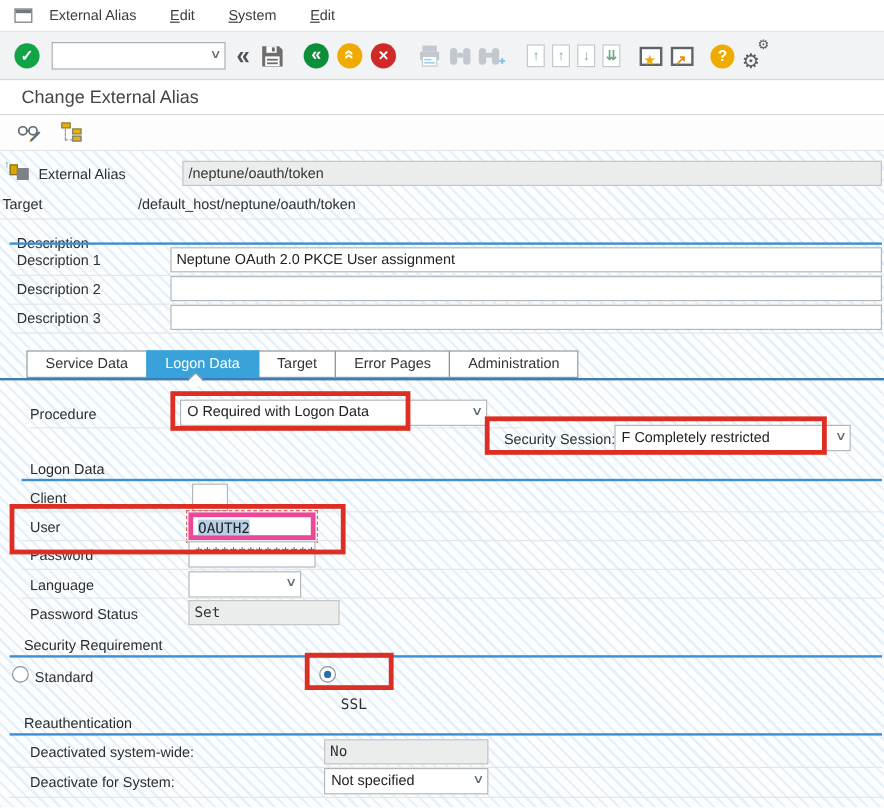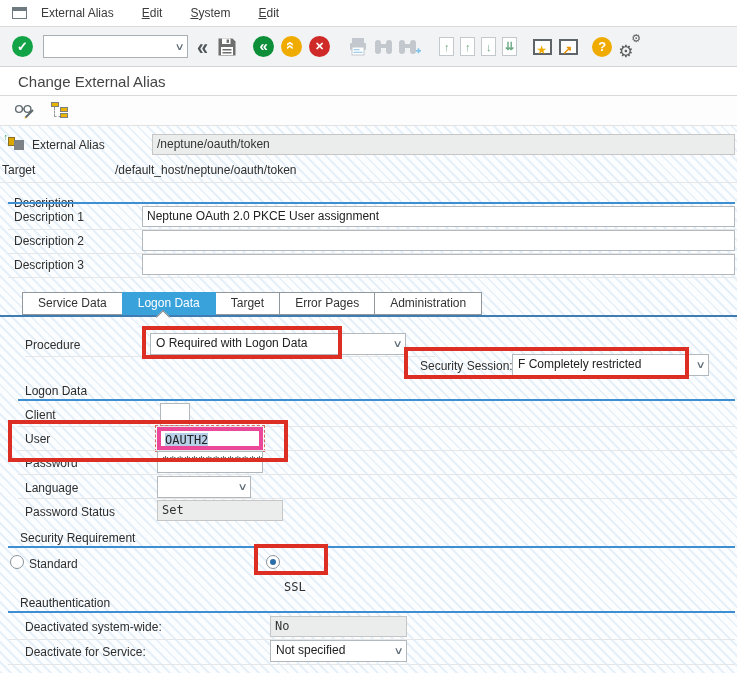--- a/index.html
+++ b/index.html
@@ -290,21 +290,21 @@
   <span class="lbl" style="left:29px; top:557px;">Standard</span>
   <span class="radio selected" style="left:266px; top:555px;"></span>
   <span class="lbl mono" style="left:284px; top:557px;margin-top:23px;">SSL</span>
 
   
   <span class="group-title" style="left:20px; top:596px;">Reauthentication</span>
   <div class="group-line" style="left:8px; top:611px; width:727px;"></div>
   <span class="lbl" style="left:25px; top:620px;">Deactivated system-wide:</span>
   <div class="field readonly mono" style="left:270px; top:616px; width:137px; height:21px;">No</div>
   <div class="hairline" style="left:8px; top:639px; width:727px;"></div>
-  <span class="lbl" style="left:25px; top:645px;">Deactivate for Service:</span>
+  <span class="lbl" style="left:25px; top:645px;">Deactivate for System:</span>
   <div class="combo" style="left:270px; top:640px; width:137px; height:22px;">
     <span>Not specified</span>
     <span class="chev">∨</span>
   </div>
   <div class="hairline" style="left:8px; top:664px; width:727px;"></div>
 
   
   <div class="ann" style="left:142px; top:326px; width:200px; height:33px;"></div>
   <div class="ann" style="left:404px; top:347px; width:285px; height:32px;"></div>
   <div class="ann" style="left:8px; top:420px; width:280px; height:42px;"></div>

